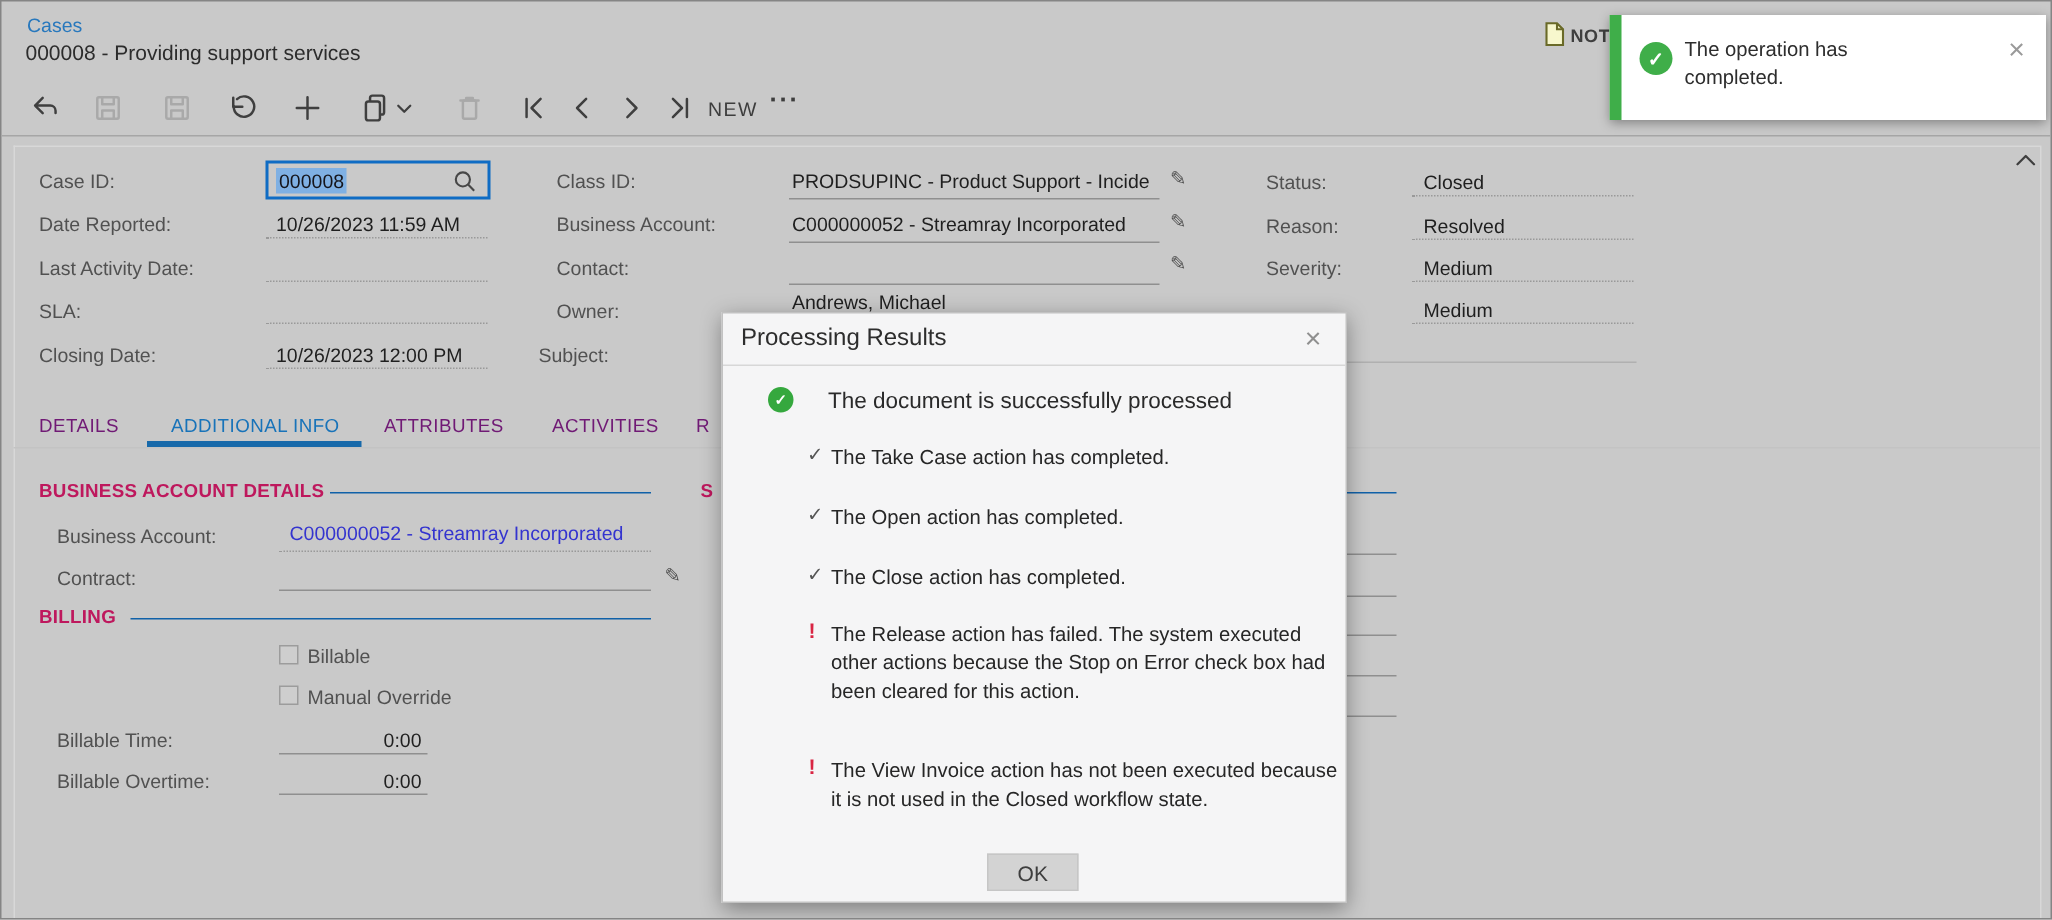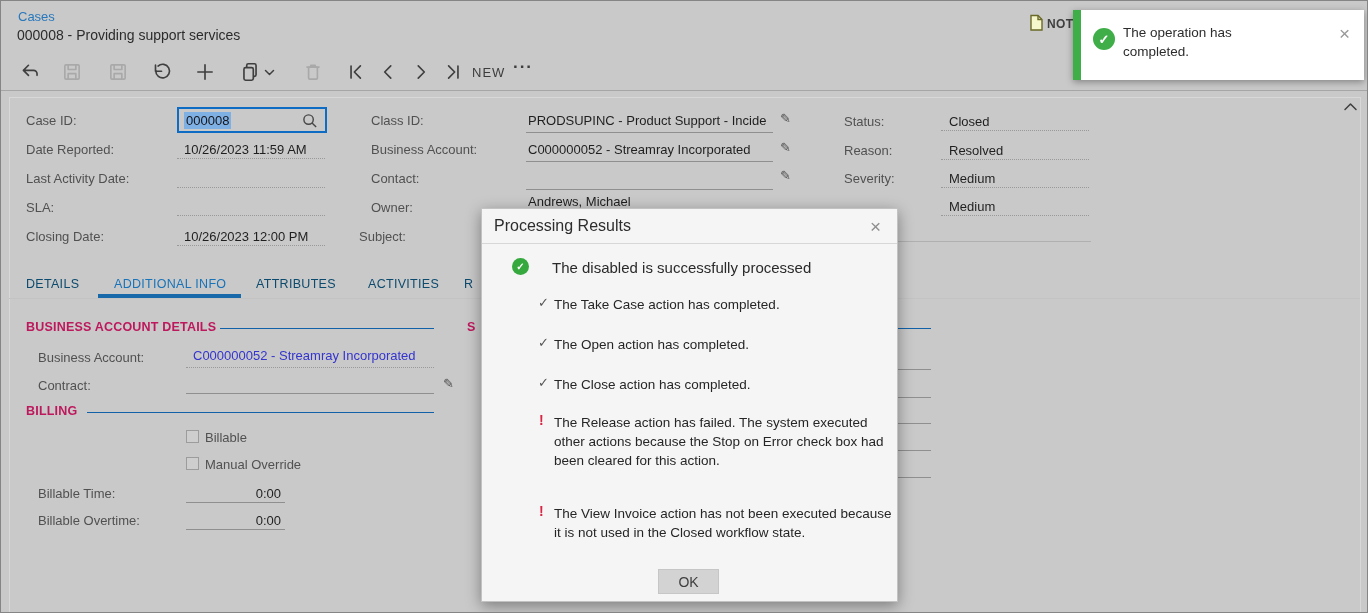--- a/index.html
+++ b/index.html
@@ -7,21 +7,21 @@
     border:1px solid #858585;box-sizing:border-box;overflow:hidden;
     font-family:"Liberation Sans",sans-serif;-webkit-font-smoothing:antialiased;}
   .abs{position:absolute;}
   .lbl{font-size:13px;color:#515151;white-space:nowrap;}
   .val{font-size:13px;color:#1f1f1f;white-space:nowrap;}
   .ul-dot{border-bottom:1px dotted #999;height:0;}
   .ul-sol{border-bottom:1px solid #8f8f8f;height:0;}
   .pencil{font-size:13px;color:#4f4f4f;cursor:pointer;}
   .seclbl{font-size:12.5px;font-weight:bold;color:#be185d;letter-spacing:.2px;white-space:nowrap;}
   .secline{border-bottom:1px solid #1061a8;height:0;}
-  .tab{font-size:12.5px;color:#0c4a6e;letter-spacing:.3px;white-space:nowrap;cursor:pointer;}
+  .tab{font-size:12.5px;color:#701a75;letter-spacing:.3px;white-space:nowrap;cursor:pointer;}
   .tab.active{color:#1873b9;}
   .tbico{width:22px;height:22px;display:inline-block;cursor:pointer;}
   .link{color:#3434cf;font-size:13px;white-space:nowrap;cursor:pointer;}
   .cb{width:13px;height:13px;background:#cecece;border:1px solid #9c9c9c;box-sizing:border-box;}
   .num{font-size:13px;color:#1f1f1f;text-align:right;}
   svg{display:block;}
   .stroke{fill:none;stroke:#3f3f3f;stroke-width:1.5;stroke-linecap:round;stroke-linejoin:round;}
   .stroke.dis{stroke:#a9a9a9;}
   
   .modal{position:absolute;left:480px;top:207px;width:417px;height:394px;background:#f5f5f6;
@@ -237,21 +237,21 @@
   <div class="abs ul-sol" style="left:640px;top:422px;width:290px;"></div>
   <div class="abs ul-sol" style="left:640px;top:449px;width:290px;"></div>
   <div class="abs ul-sol" style="left:640px;top:476px;width:290px;"></div>
 
   <div class="modal">
     <div class="modal-title">Processing Results</div>
     <div class="closex" style="position:absolute;right:16px;top:8px;">×</div>
     <div class="modal-sep"></div>
 
     <div class="gcirc" style="position:absolute;left:30px;top:49px;width:17px;height:17px;font-size:10px;">✓</div>
-    <div style="position:absolute;left:70px;top:50px;font-size:15px;color:#2a2a2a;">The disabled is successfully processed</div>
+    <div style="position:absolute;left:70px;top:50px;font-size:15px;color:#2a2a2a;">The document is successfully processed</div>
 
     <div class="abs mcheck" style="left:56px;top:86px;">✓</div>
     <div class="mitem" style="left:72px;top:86px;">The Take Case action has completed.</div>
 
     <div class="abs mcheck" style="left:56px;top:126px;">✓</div>
     <div class="mitem" style="left:72px;top:126px;">The Open action has completed.</div>
 
     <div class="abs mcheck" style="left:56px;top:166px;">✓</div>
     <div class="mitem" style="left:72px;top:166px;">The Close action has completed.</div>
 

